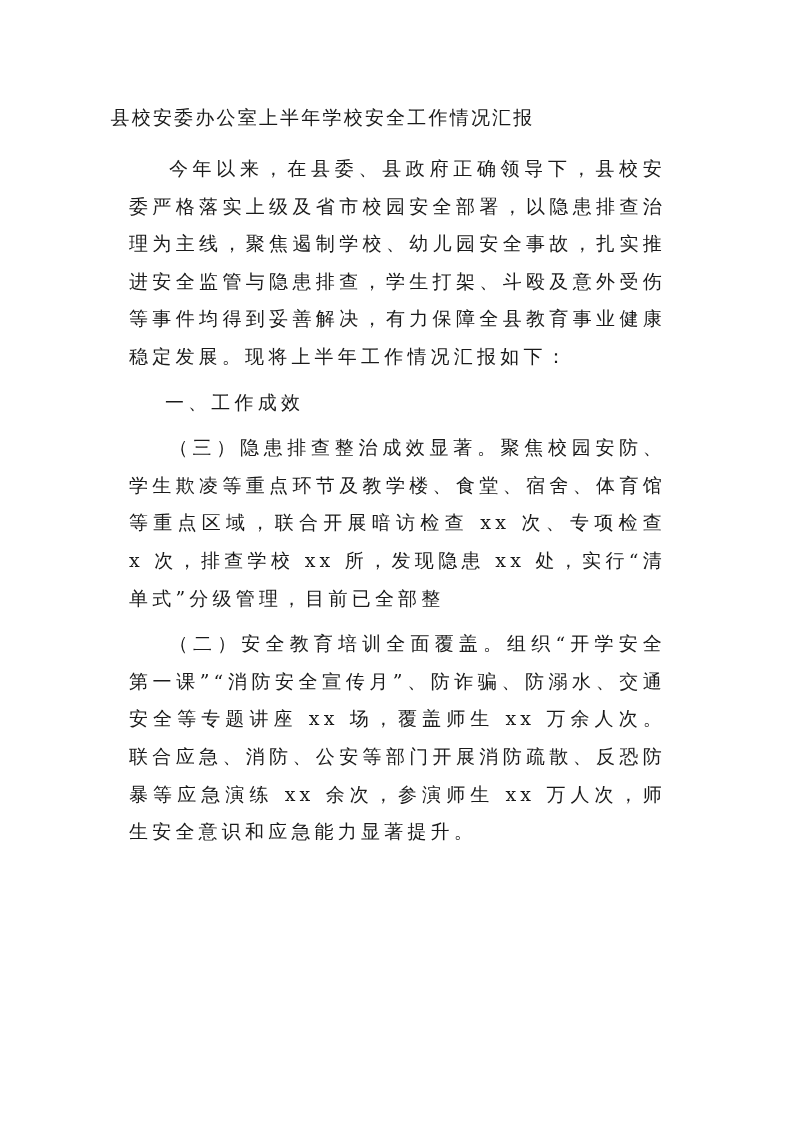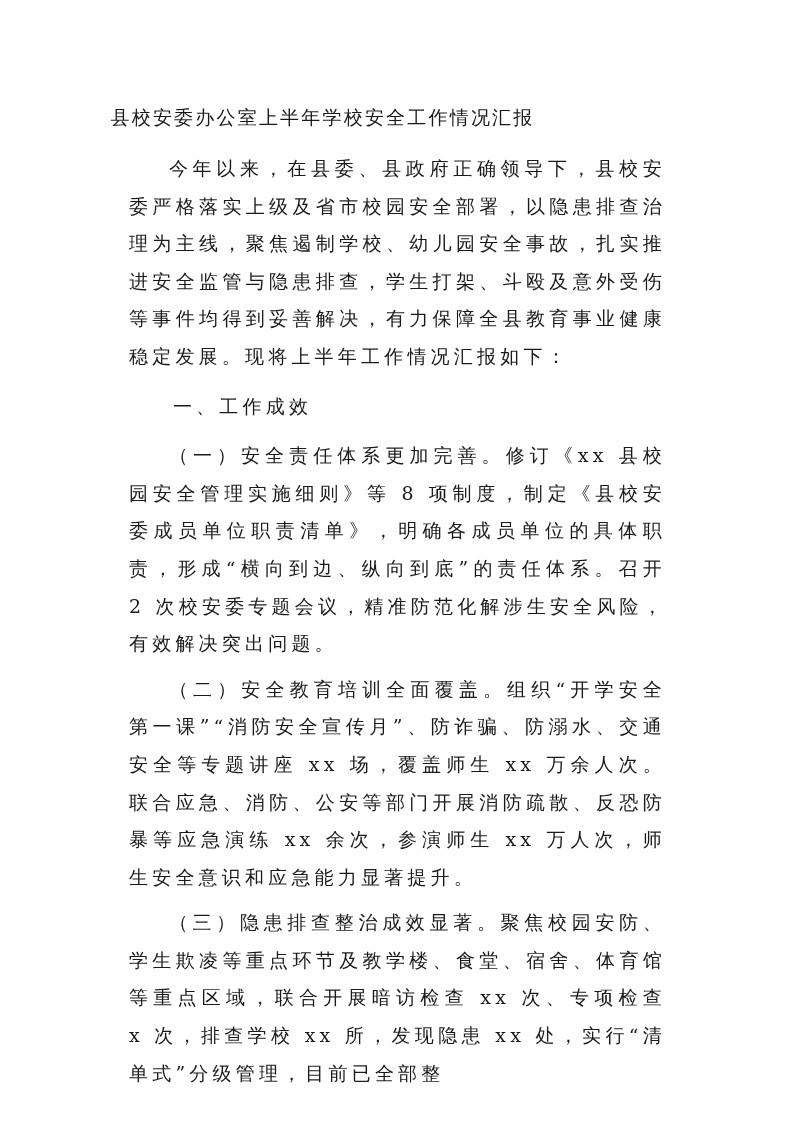--- a/index.html
+++ b/index.html
@@ -43,34 +43,33 @@
       line-height: 37.6px;
       letter-spacing: 4.2px;
       text-align: justify;
     }
     .para {
       margin: 8px;
       text-indent: 2.1em;
       text-align: justify;
     }
     .heading {
-      margin: 12px;
+      margin: 4px;
       text-indent: 2.1em;
     }
   </style>
 </head>
 <body>
 
 <div class="page">
   <h1 class="title">县校安委办公室上半年学校安全工作情况汇报</h1>
 
   <div class="body">
     <p class="para">今年以来，在县委、县政府正确领导下，县校安委严格落实上级及省市校园安全部署，以隐患排查治理为主线，聚焦遏制学校、幼儿园安全事故，扎实推进安全监管与隐患排查，学生打架、斗殴及意外受伤等事件均得到妥善解决，有力保障全县教育事业健康稳定发展。现将上半年工作情况汇报如下：</p>
 
     <p class="heading">一、工作成效</p>
 
-    <p class="para">（一）安全责任体系更加完善。修订《xx 县校园安全管理实施细则》等 8 项制度，制定《县校安委成员单位职责清单》，明确各成员单位的具体职责，形成“横向到边、纵向到底”的责任体系。召开 2 次校安委专题会议，精准防范化解涉生安全风险，有效解决突出问题。</p>
+
+    <p class="para">（三）隐患排查整治成效显著。聚焦校园安防、学生欺凌等重点环节及教学楼、食堂、宿舍、体育馆等重点区域，联合开展暗访检查 xx 次、专项检查 x 次，排查学校 xx 所，发现隐患 xx 处，实行“清单式”分级管理，目前已全部整</p>
 
     <p class="para">（二）安全教育培训全面覆盖。组织“开学安全第一课”“消防安全宣传月”、防诈骗、防溺水、交通安全等专题讲座 xx 场，覆盖师生 xx 万余人次。联合应急、消防、公安等部门开展消防疏散、反恐防暴等应急演练 xx 余次，参演师生 xx 万人次，师生安全意识和应急能力显著提升。</p>
-
-    <p class="para">（三）隐患排查整治成效显著。聚焦校园安防、学生欺凌等重点环节及教学楼、食堂、宿舍、体育馆等重点区域，联合开展暗访检查 xx 次、专项检查 x 次，排查学校 xx 所，发现隐患 xx 处，实行“清单式”分级管理，目前已全部整</p>
   </div>
 </div>
 
 </body></html>

